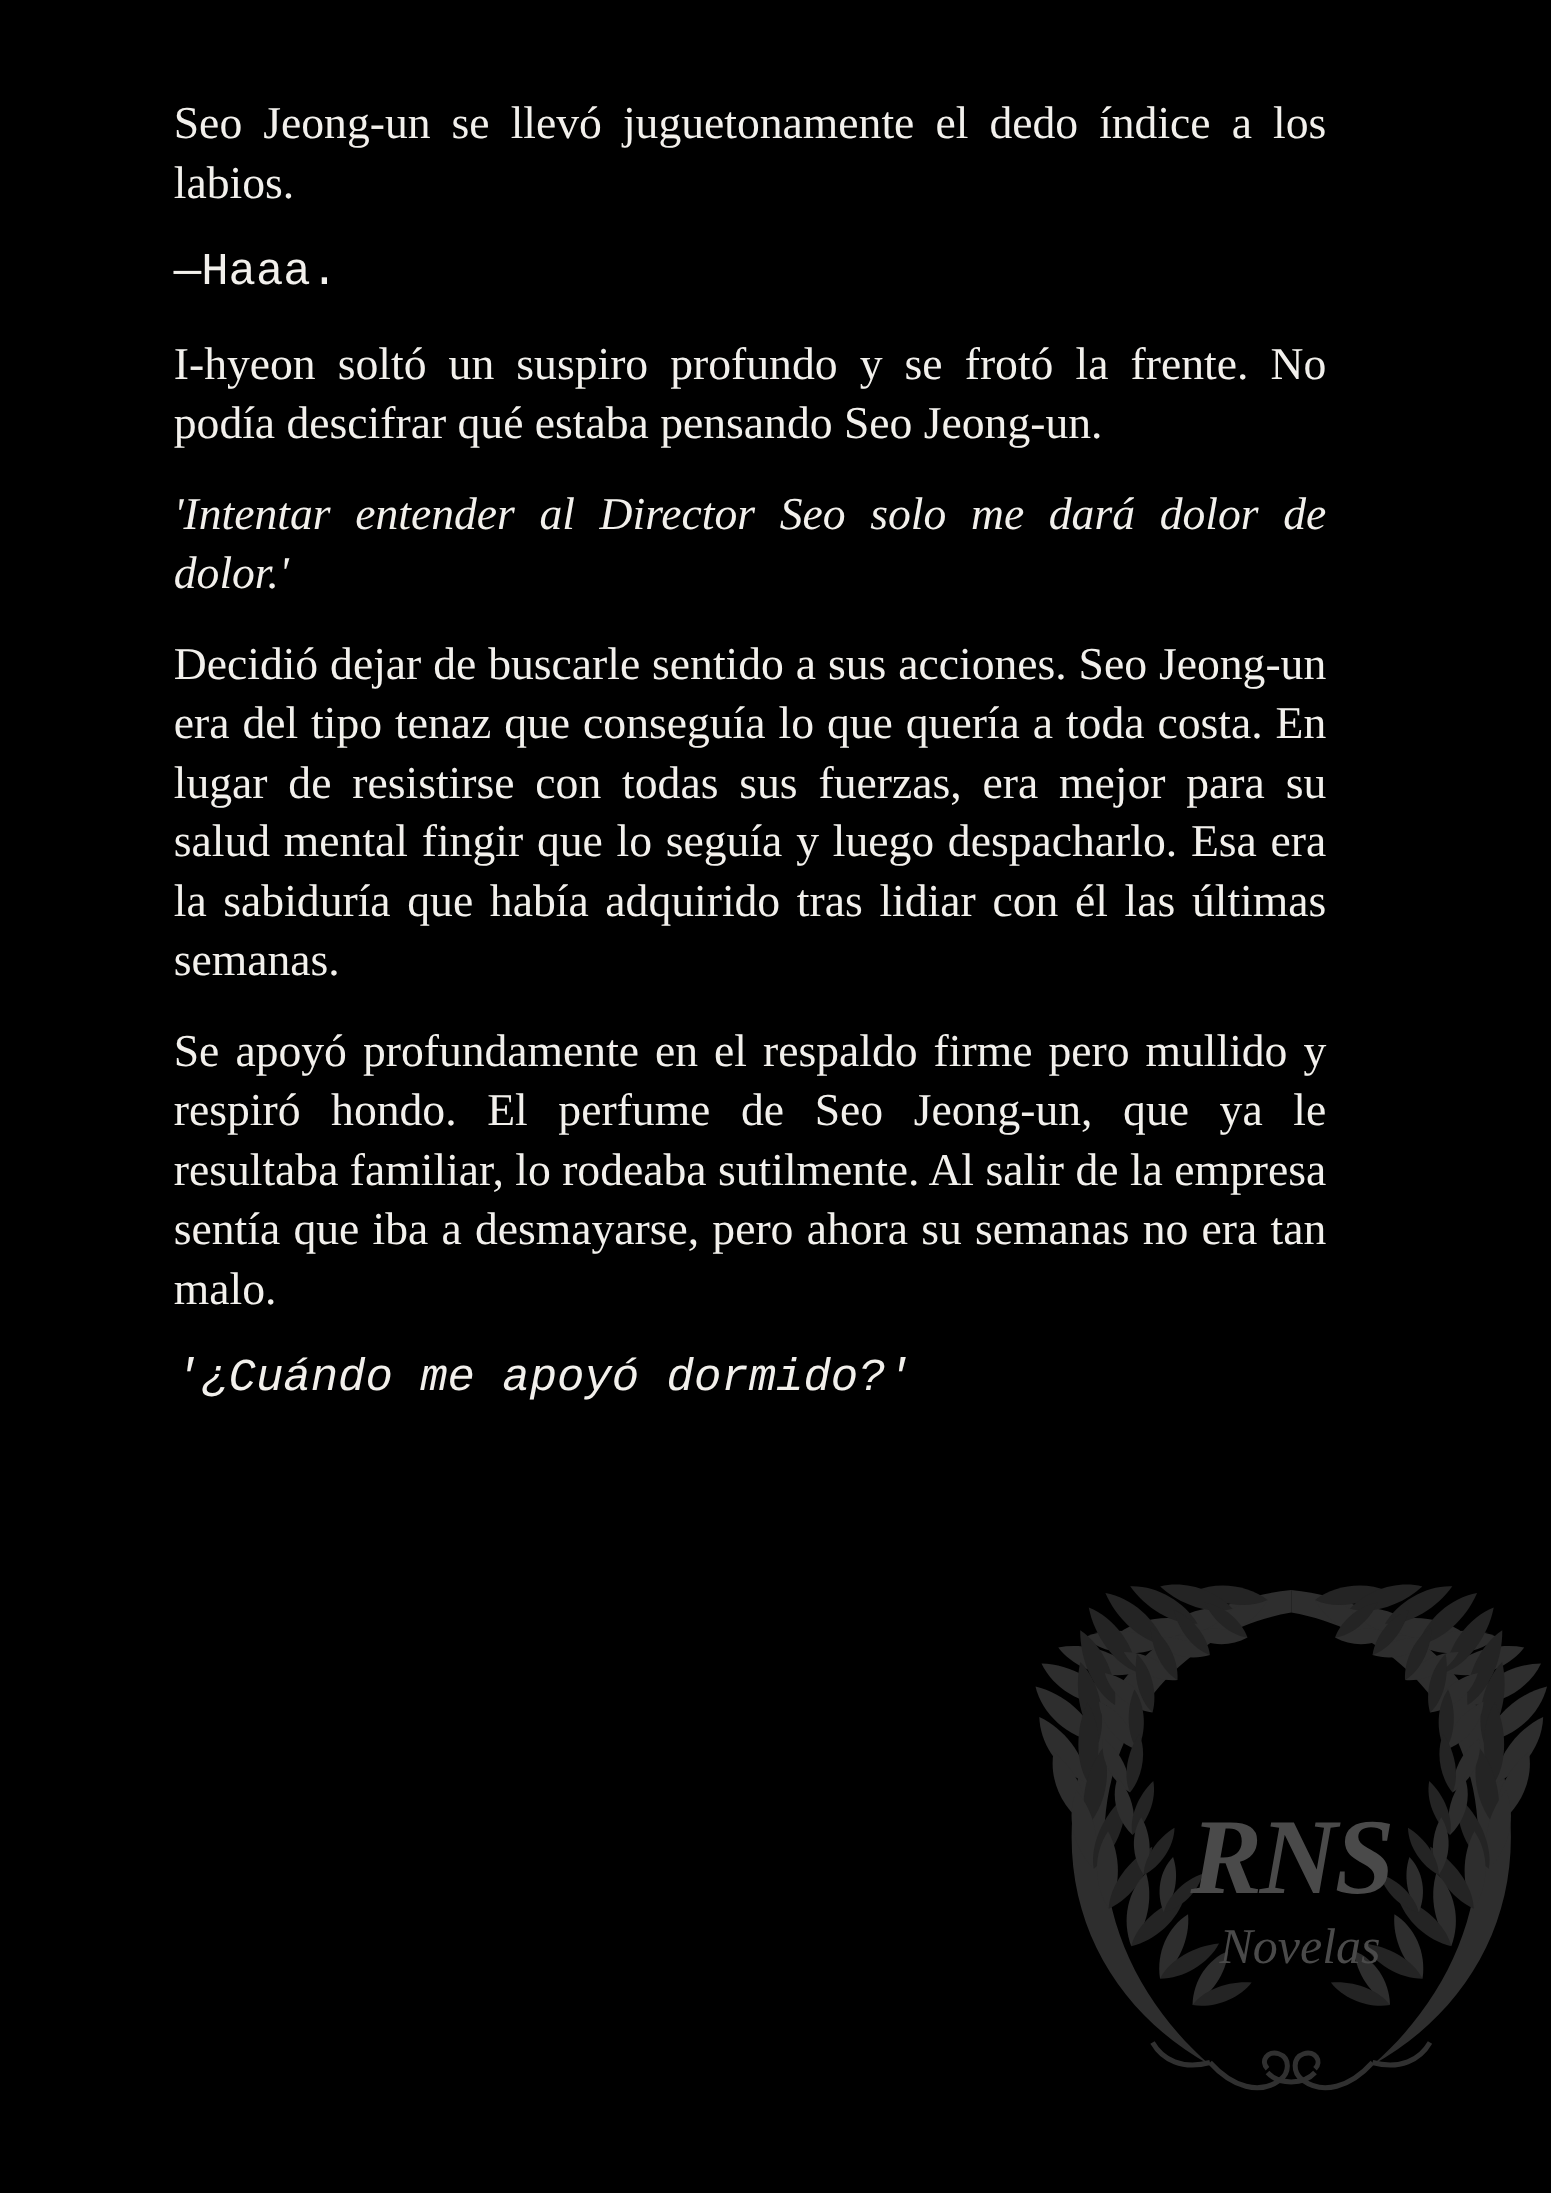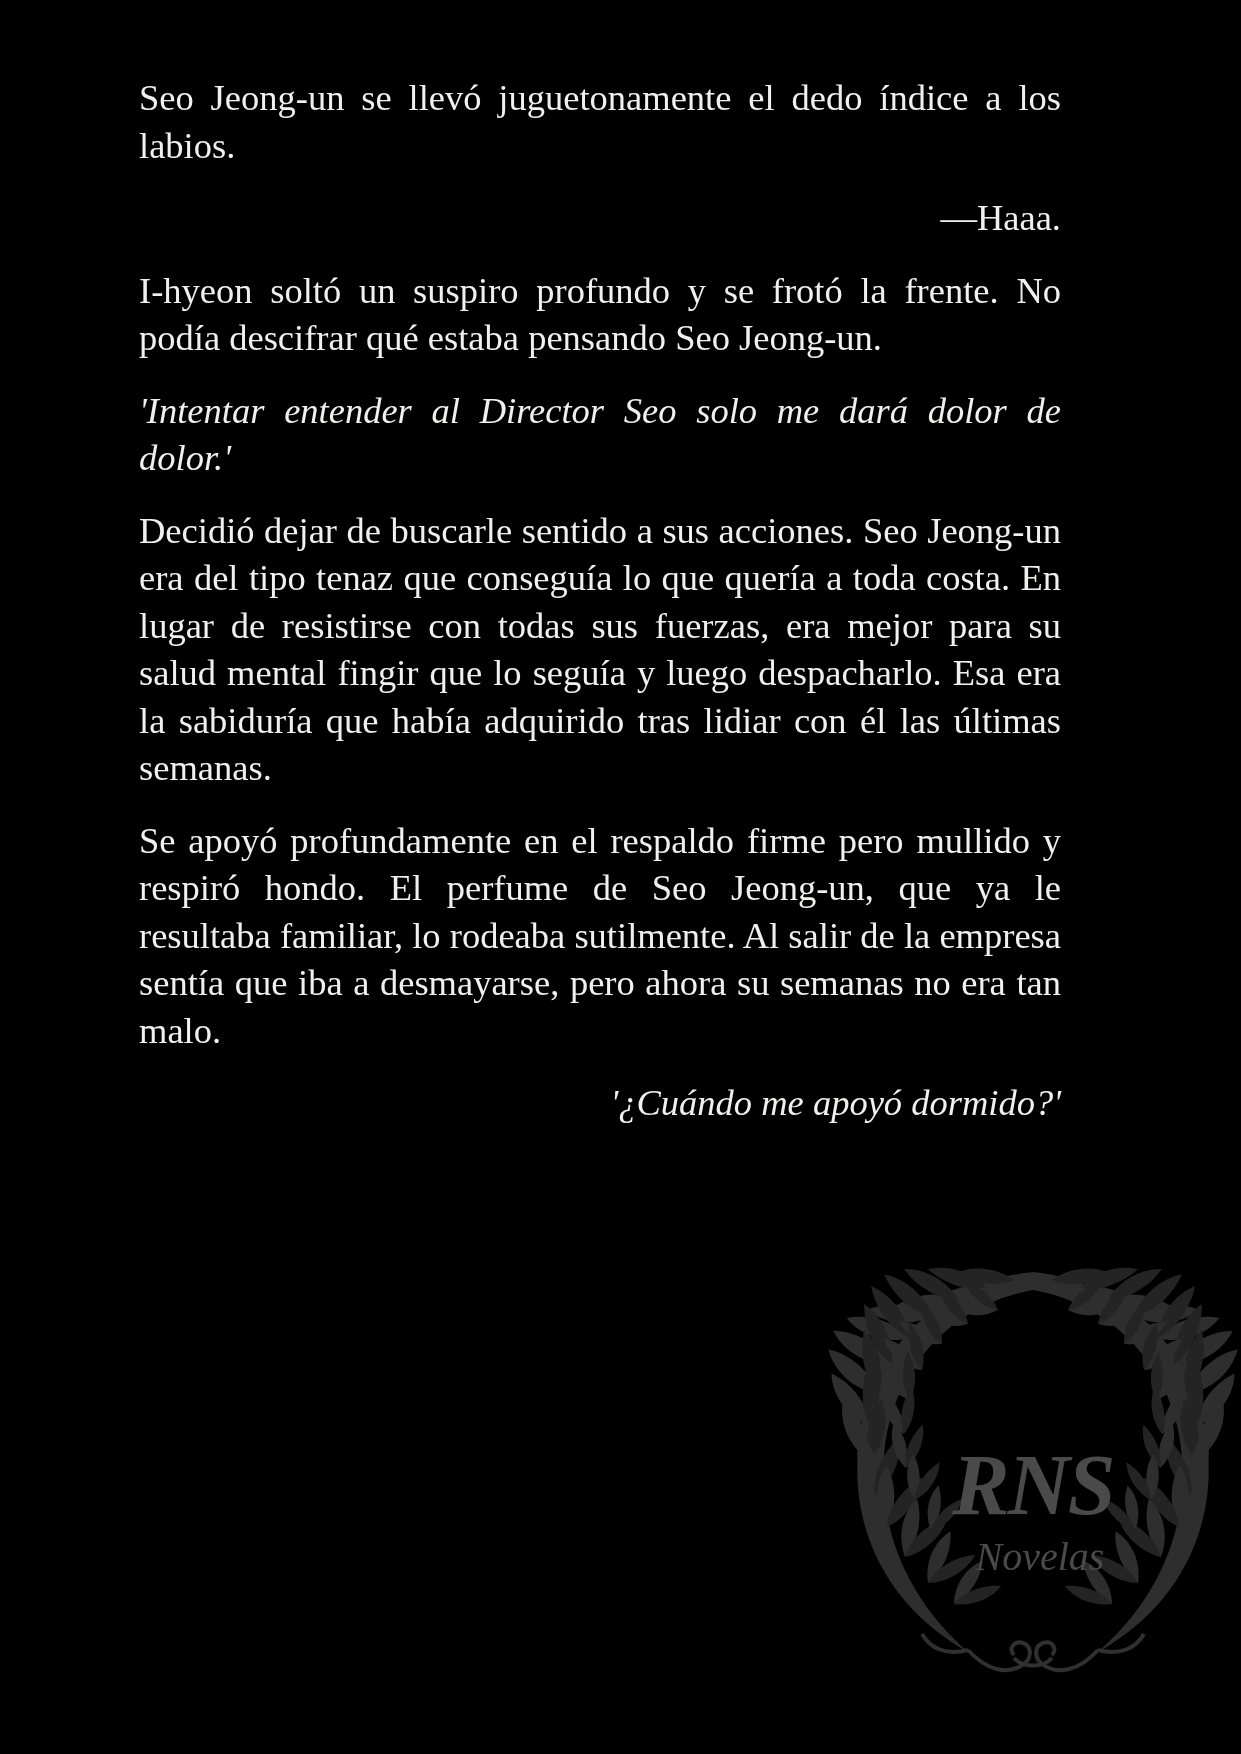--- a/index.html
+++ b/index.html
@@ -78,21 +78,22 @@
     word-spacing: 0px;
   }
   .para:last-child { margin-bottom: 0; }
 
   .para.thought {
     font-style: italic;
   }
 
   
   .para.short {
-    text-align: right;
+    text-align: left;
+    font-family: Liberation Mono, monospace;
   }
 </style>
 </head>
 <body>
 
 <div id="reader-page">
 
   <div id="watermark">
     <svg viewBox="0 0 430 430" xmlns="http://www.w3.org/2000/svg" aria-hidden="true">
       <defs>

